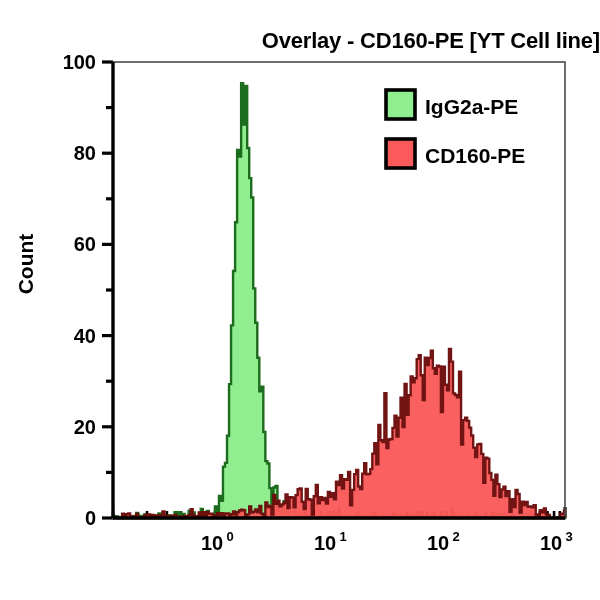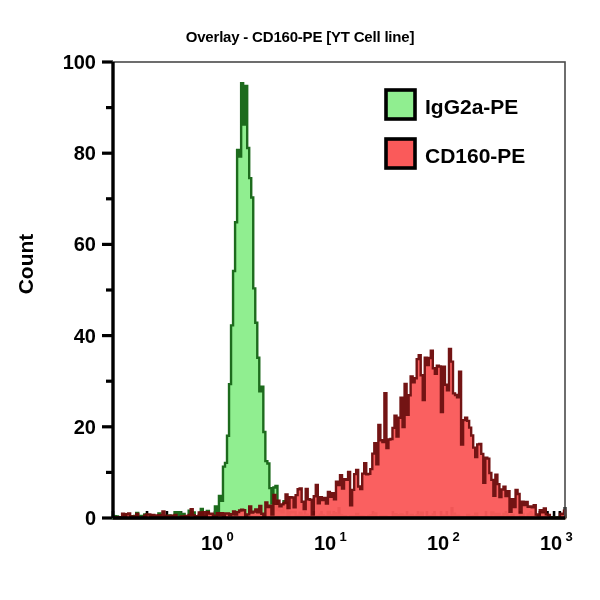--- a/index.html
+++ b/index.html
@@ -17,22 +17,22 @@
     position: relative;
     width: 600px;
     height: 600px;
     background: #ffffff;
   }
   #chart-title {
     position: absolute;
     left: 0;
     top: 28px;
     width: 600px;
-    text-align: center;
-    font-size: 15px;
+    text-align: right;
+    font-size: 22px;
     font-weight: bold;
     color: #000000;
     letter-spacing: -0.2px;
   }
   #y-axis-label {
     position: absolute;
     left: -34px;
     top: 252px;
     width: 120px;
     text-align: center;

